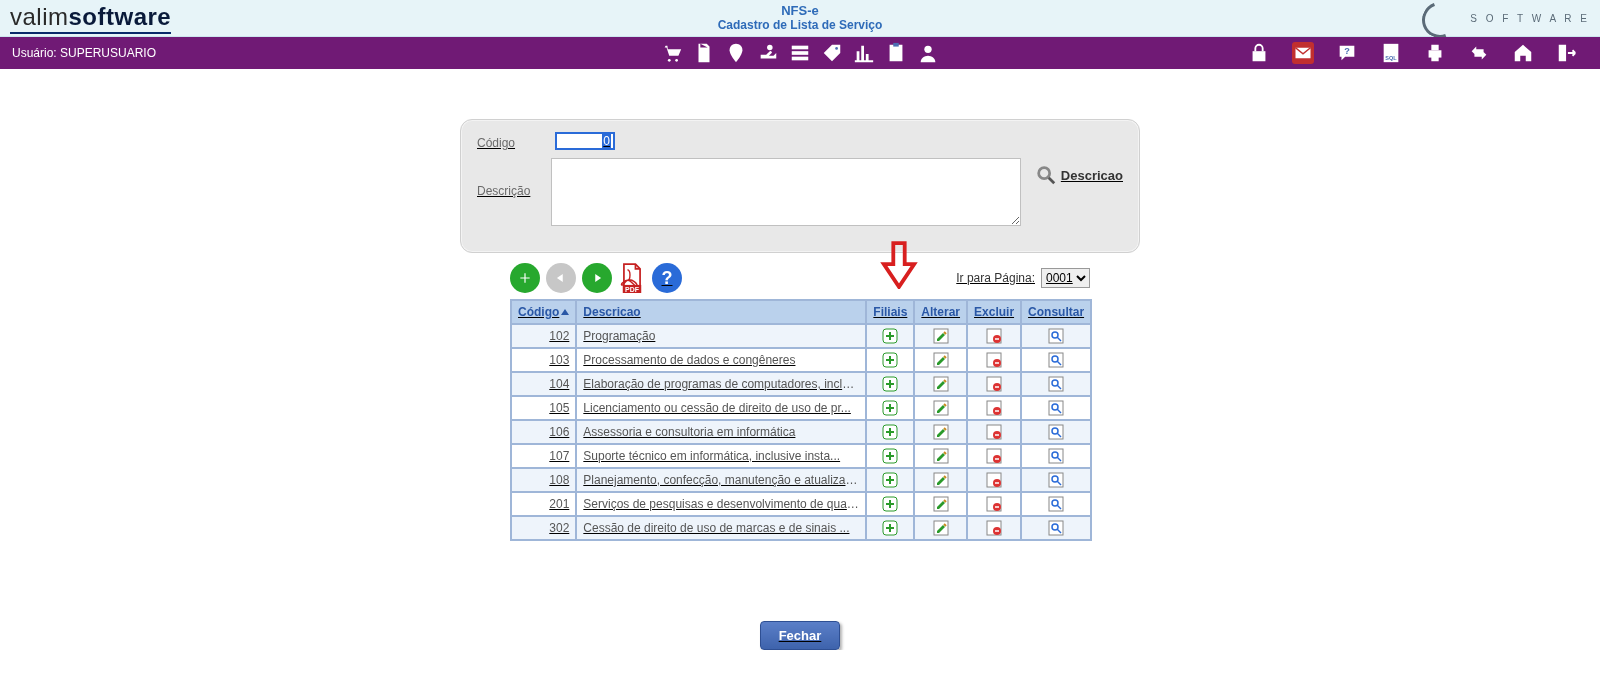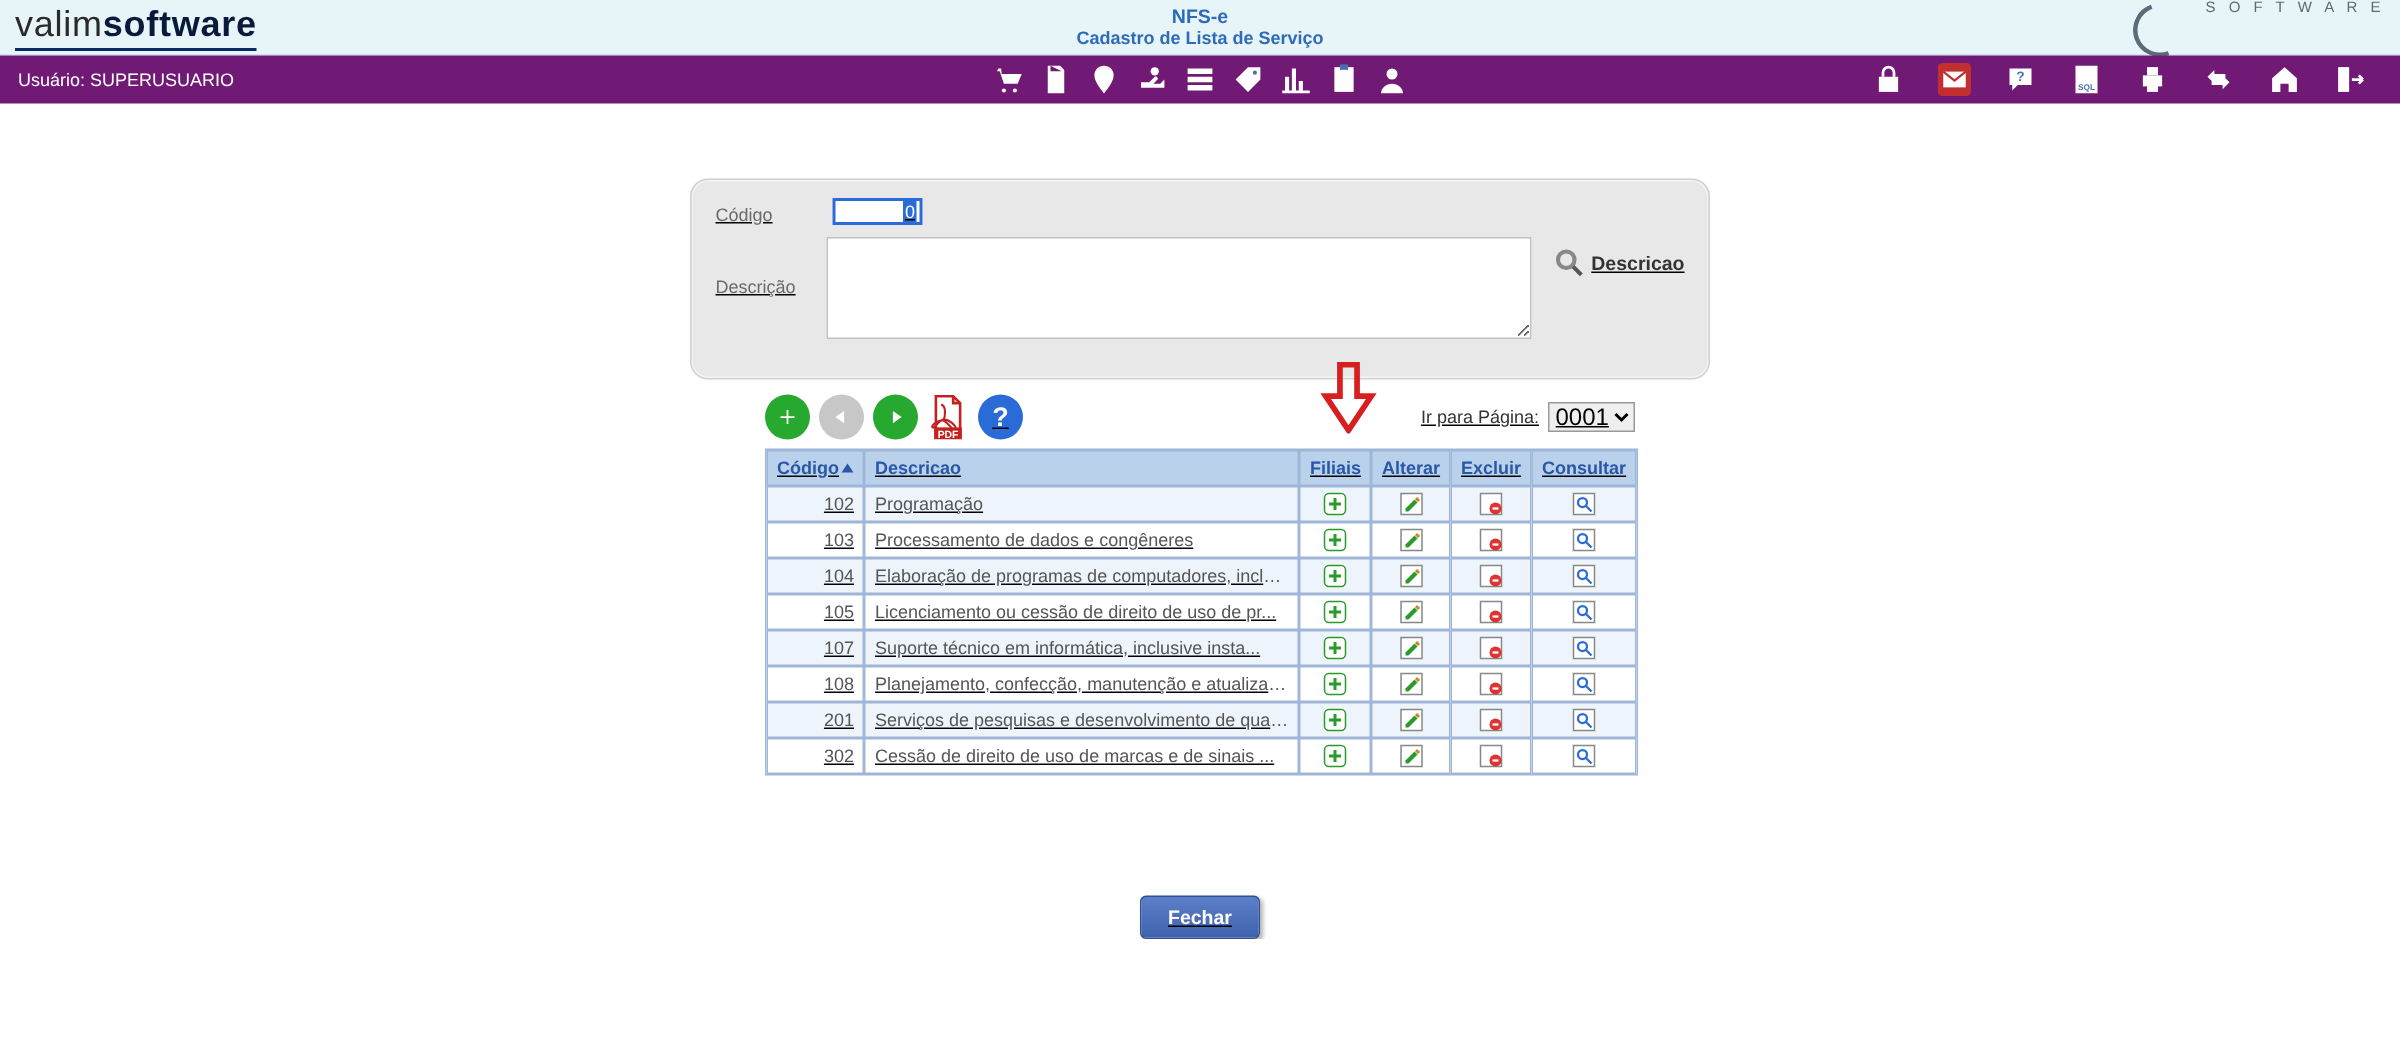--- a/index.html
+++ b/index.html
@@ -22,21 +22,21 @@
     letter-spacing:0.5px;
   }
   .logo-left .bold { font-weight:700; color:#0a1a3a;}
   .center-titles {
     position:absolute; left:50%; transform:translateX(-50%);
     text-align:center; color:#2e6bb8; font-weight:600;
     font-size:12px; line-height:14px;
   }
   .center-titles .t1 { font-size:13px; }
   .logo-right-wrap {
-    margin-left:auto; display:flex; gap:8px;
+    margin-left:auto; display:flex; align-items:center; gap:8px;
   }
   .logo-right-swoosh {
     width:46px; height:36px; position:relative;
   }
   .logo-right-swoosh::before{
     content:""; position:absolute; left:6px; top:2px;
     width:30px; height:30px; border:3px solid #5b6b78;
     border-top-color:transparent; border-right-color:transparent;
     border-radius:50%; transform:rotate(25deg);
   }
@@ -106,21 +106,21 @@
   .circ-btn svg { width:14px; height:14px; fill:#fff;}
   .pdf-ico { width:28px; height:30px; display:flex; flex-direction:column; align-items:center;
              cursor:pointer; position:relative;}
   .pdf-ico svg{ width:28px; height:30px;}
   .help-btn { width:30px; height:30px; border-radius:50%; background:#2a6bd8;
               color:#fff; font-weight:700; font-size:18px; display:flex;
               align-items:center; justify-content:center; cursor:pointer;}
   .red-arrow { position:absolute; left:370px; top:-22px;}
   .red-arrow svg{ width:38px; height:48px;}
   .pager { margin-left:auto; font-size:12px; color:#333; display:flex; align-items:center; gap:6px;}
-  .pager select { font-size:16px; border:1px solid #999; height:20px;}
+  .pager select { font-size:12px; border:1px solid #999; height:20px;}
 
   
   .grid-wrap { width:580px; margin-top:6px;}
   table.grid { width:100%; border-collapse:separate; border-spacing:0; font-size:12px;
                border:1px solid #9fb6d8;}
   .grid thead th {
     background:#bad1ec; color:#2957a6; font-weight:700; padding:4px 6px;
     border:1px solid #9fb6d8; text-align:left; white-space:nowrap;
     cursor:pointer;
   }
@@ -393,20 +393,36 @@
             <td class="iconcol"><span class="row-ico"><svg viewBox="0 0 16 16">
                   <use href="#ico-del"></use>
                 </svg></span></td>
             <td class="iconcol"><span class="row-ico"><svg viewBox="0 0 16 16">
                   <use href="#ico-view"></use>
                 </svg></span></td>
           </tr>
           <tr>
             <td class="code">105</td>
             <td class="desc">Licenciamento ou cessão de direito de uso de pr...</td>
+            <td class="iconcol"><span class="row-ico"><svg viewBox="0 0 16 16">
+                  <use href="#ico-plus"></use>
+                </svg></span></td>
+            <td class="iconcol"><span class="row-ico"><svg viewBox="0 0 16 16">
+                  <use href="#ico-edit"></use>
+                </svg></span></td>
+            <td class="iconcol"><span class="row-ico"><svg viewBox="0 0 16 16">
+                  <use href="#ico-del"></use>
+                </svg></span></td>
+            <td class="iconcol"><span class="row-ico"><svg viewBox="0 0 16 16">
+                  <use href="#ico-view"></use>
+                </svg></span></td>
+          </tr>
+          <tr>
+            <td class="code">106</td>
+            <td class="desc">Assessoria e consultoria em informática</td>
             <td class="iconcol"><span class="row-ico"><svg viewBox="0 0 16 16">
                   <use href="#ico-plus"></use>
                 </svg></span></td>
             <td class="iconcol"><span class="row-ico"><svg viewBox="0 0 16 16">
                   <use href="#ico-edit"></use>
                 </svg></span></td>
             <td class="iconcol"><span class="row-ico"><svg viewBox="0 0 16 16">
                   <use href="#ico-del"></use>
                 </svg></span></td>
             <td class="iconcol"><span class="row-ico"><svg viewBox="0 0 16 16">

